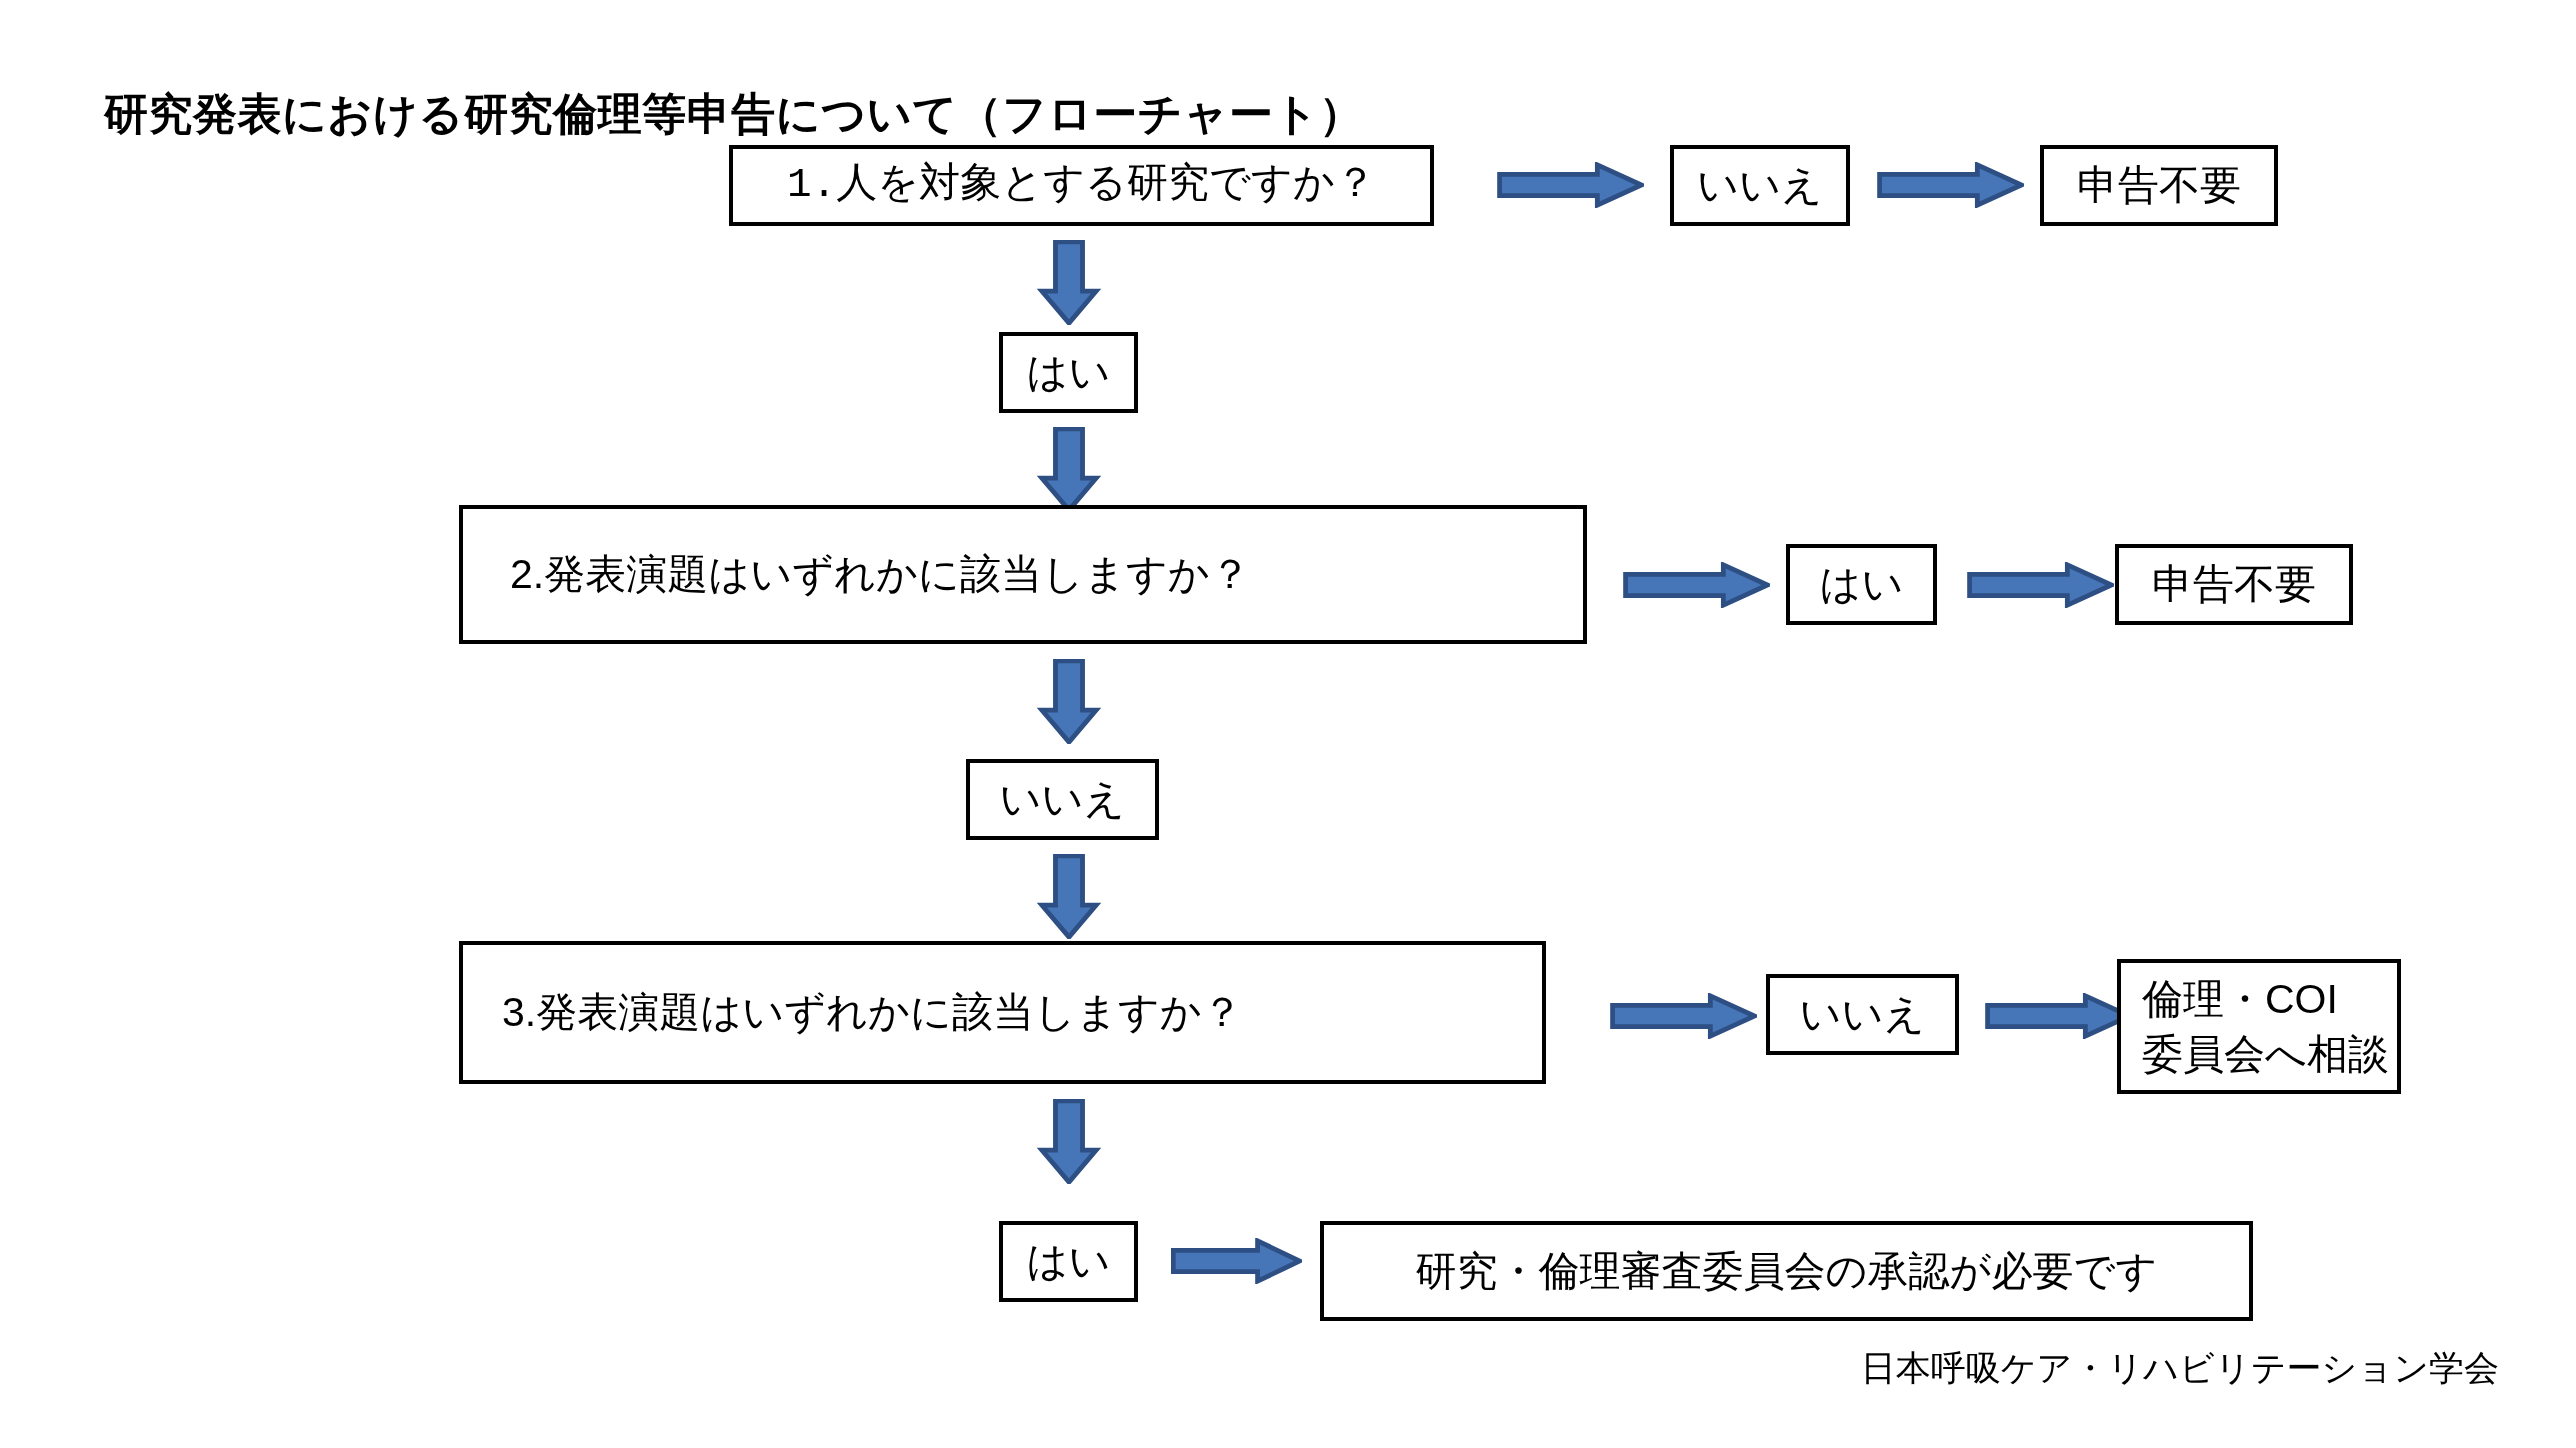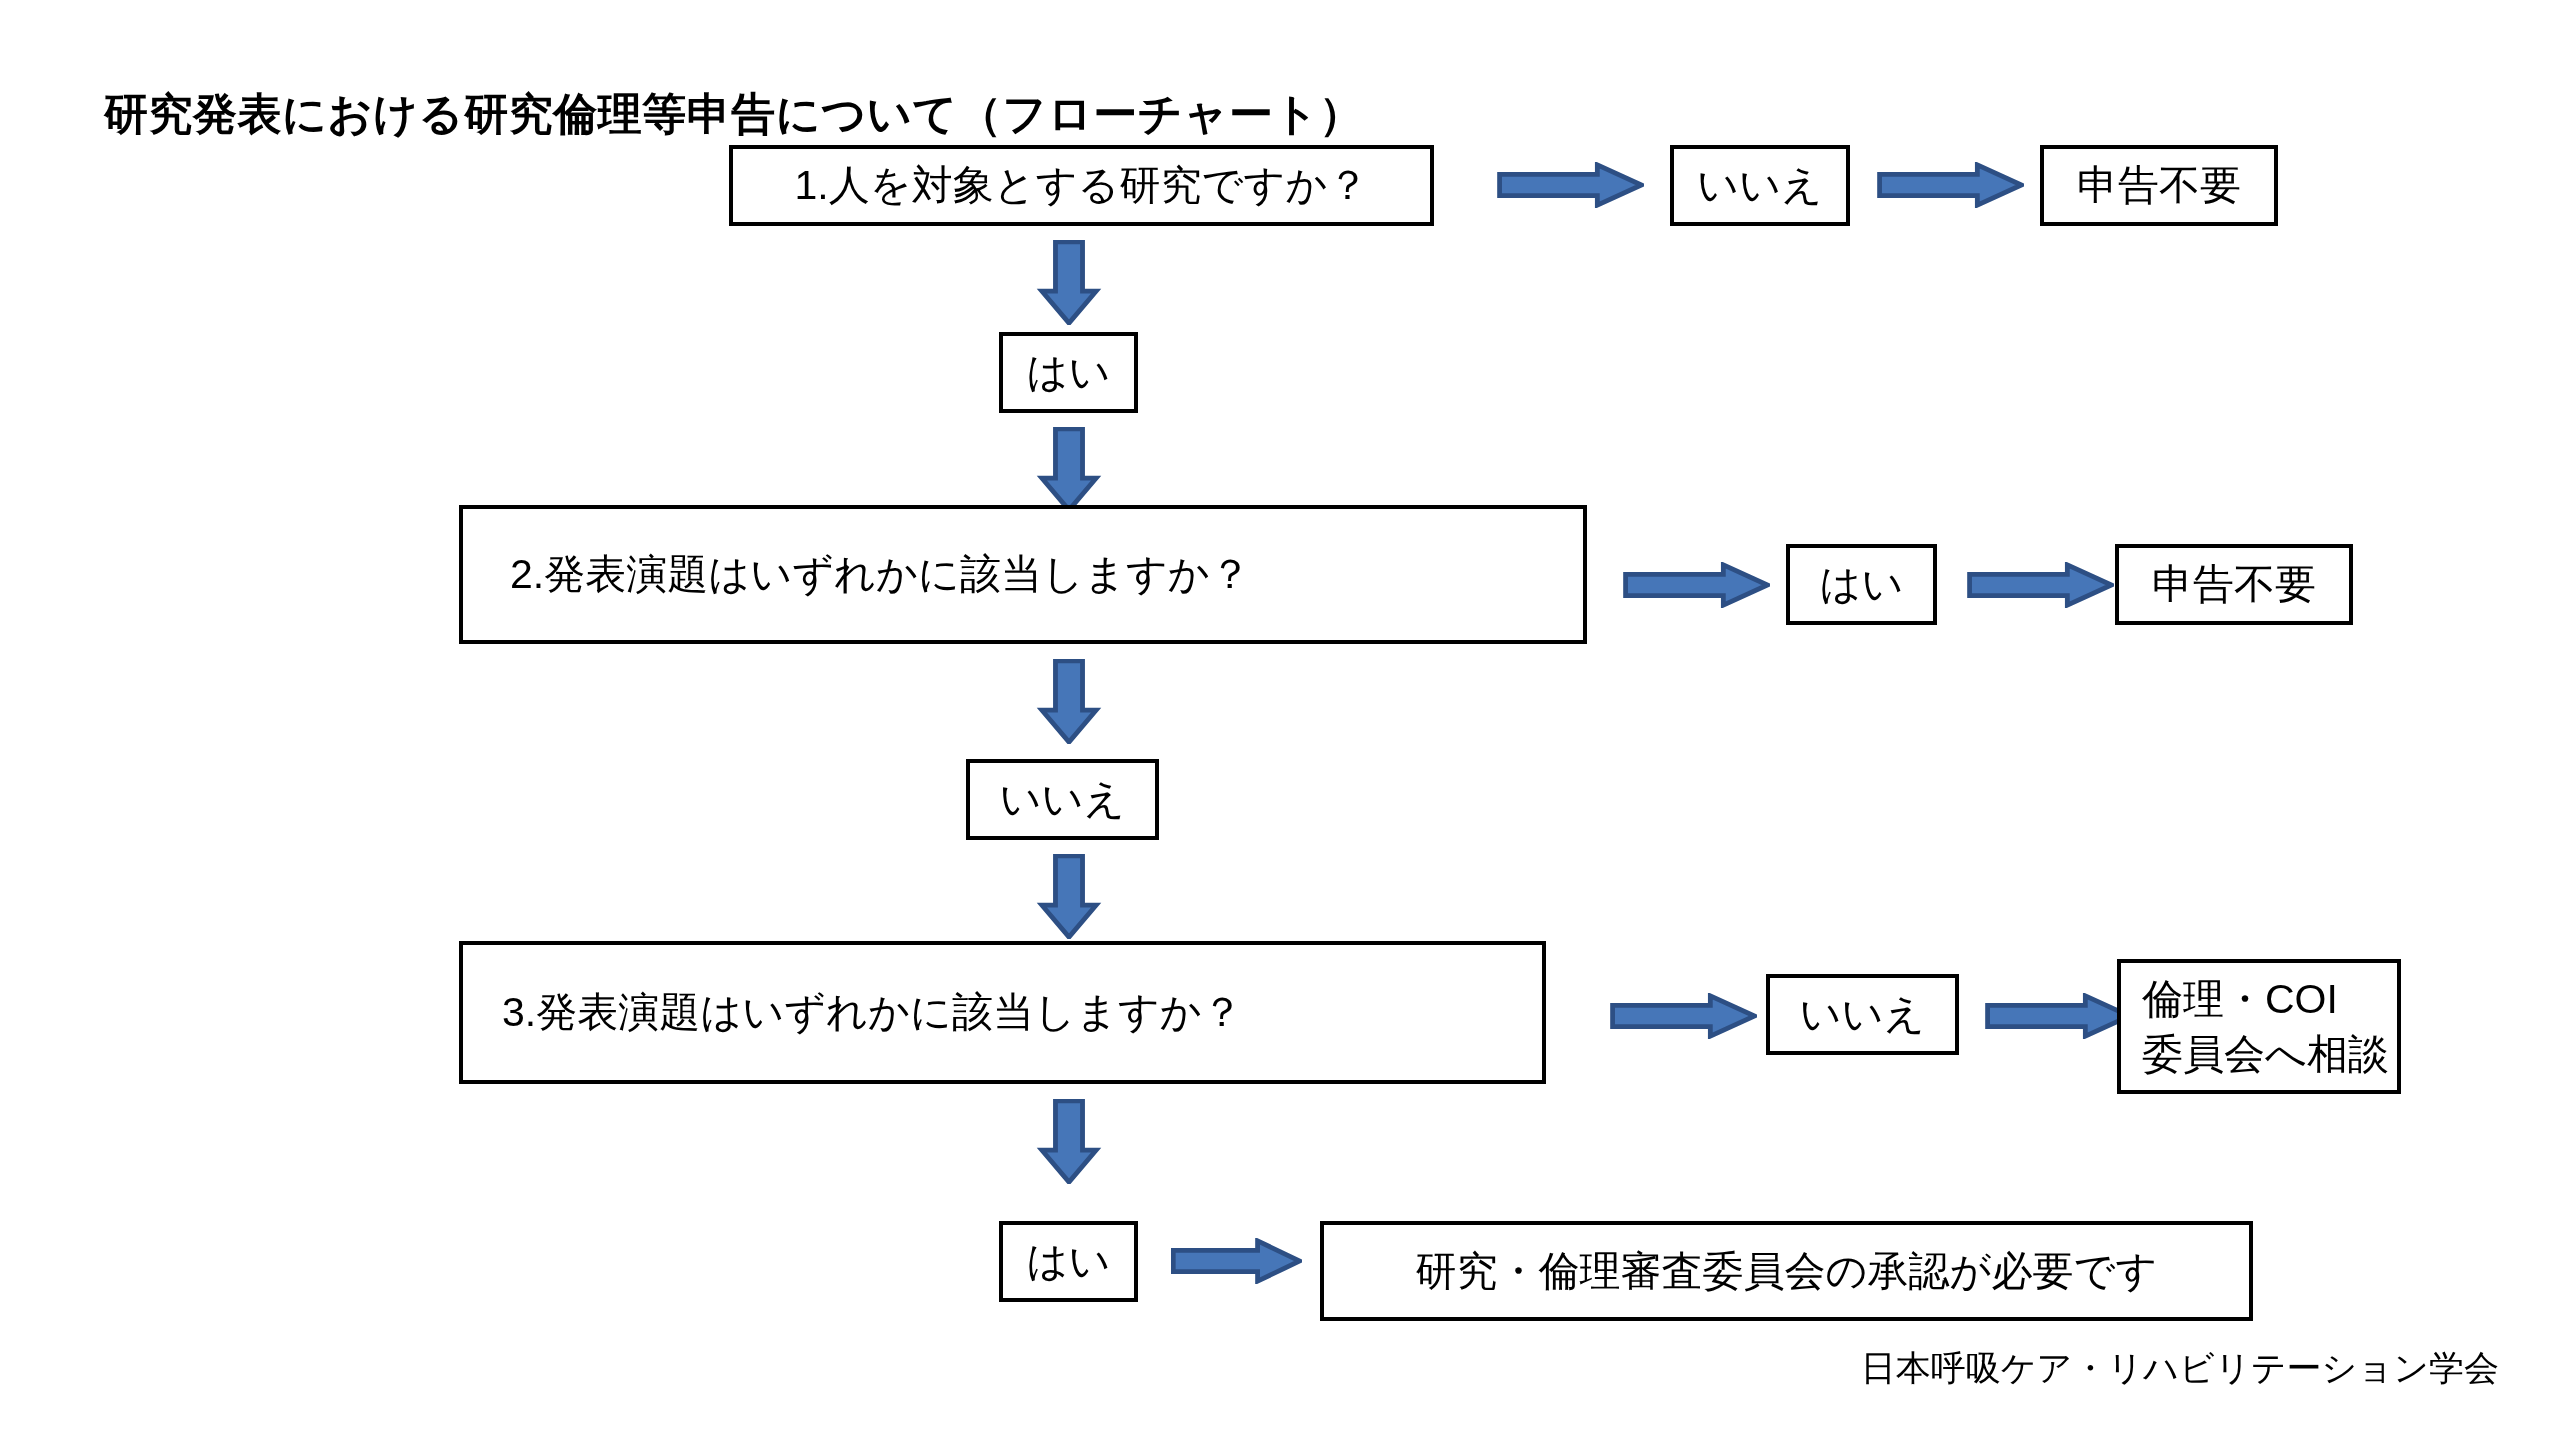--- a/index.html
+++ b/index.html
@@ -66,21 +66,21 @@
   .box.pad-q .line:first-child { padding-left: 23px; }
   .box.pad-q .line:last-child  { padding-left: 39px; }
 
   
   .arrow {
     position: absolute;
   }
   .arrow svg { display: block; }
 
   
-  #box-q1      { left: 729px;  top: 145px;  width: 705px;  height: 81px; }
+  #box-q1      { left: 729px;  top: 145px;  width: 705px;  height: 81px; font-family: Liberation Mono, monospace; }
   #box-no1     { left: 1670px; top: 145px;  width: 180px;  height: 81px; }
   #box-none1   { left: 2040px; top: 145px;  width: 238px;  height: 81px; }
 
   #box-yes1    { left: 999px; top: 332px;  width: 139px;  height: 81px; }
 
   #box-q2      { left: 459px;  top: 505px;  width: 1128px; height: 139px; padding-left: 8px; }
   #box-yes2    { left: 1786px; top: 544px;  width: 151px;  height: 81px; }
   #box-none2   { left: 2115px; top: 544px;  width: 238px;  height: 81px; }
 
   #box-no2     { left: 966px; top: 759px;  width: 193px;  height: 81px; }

